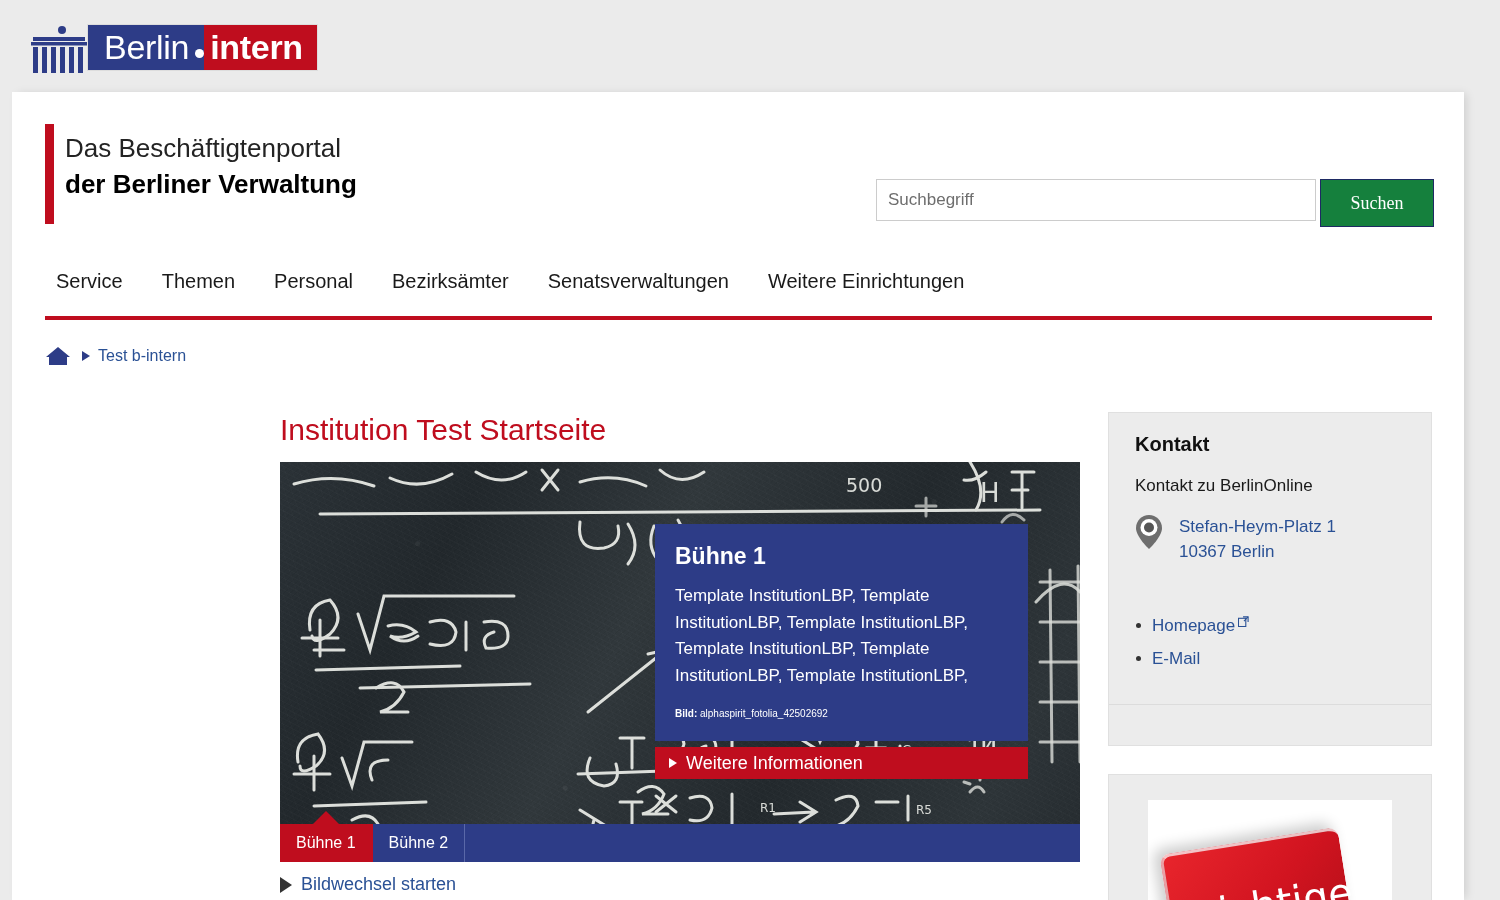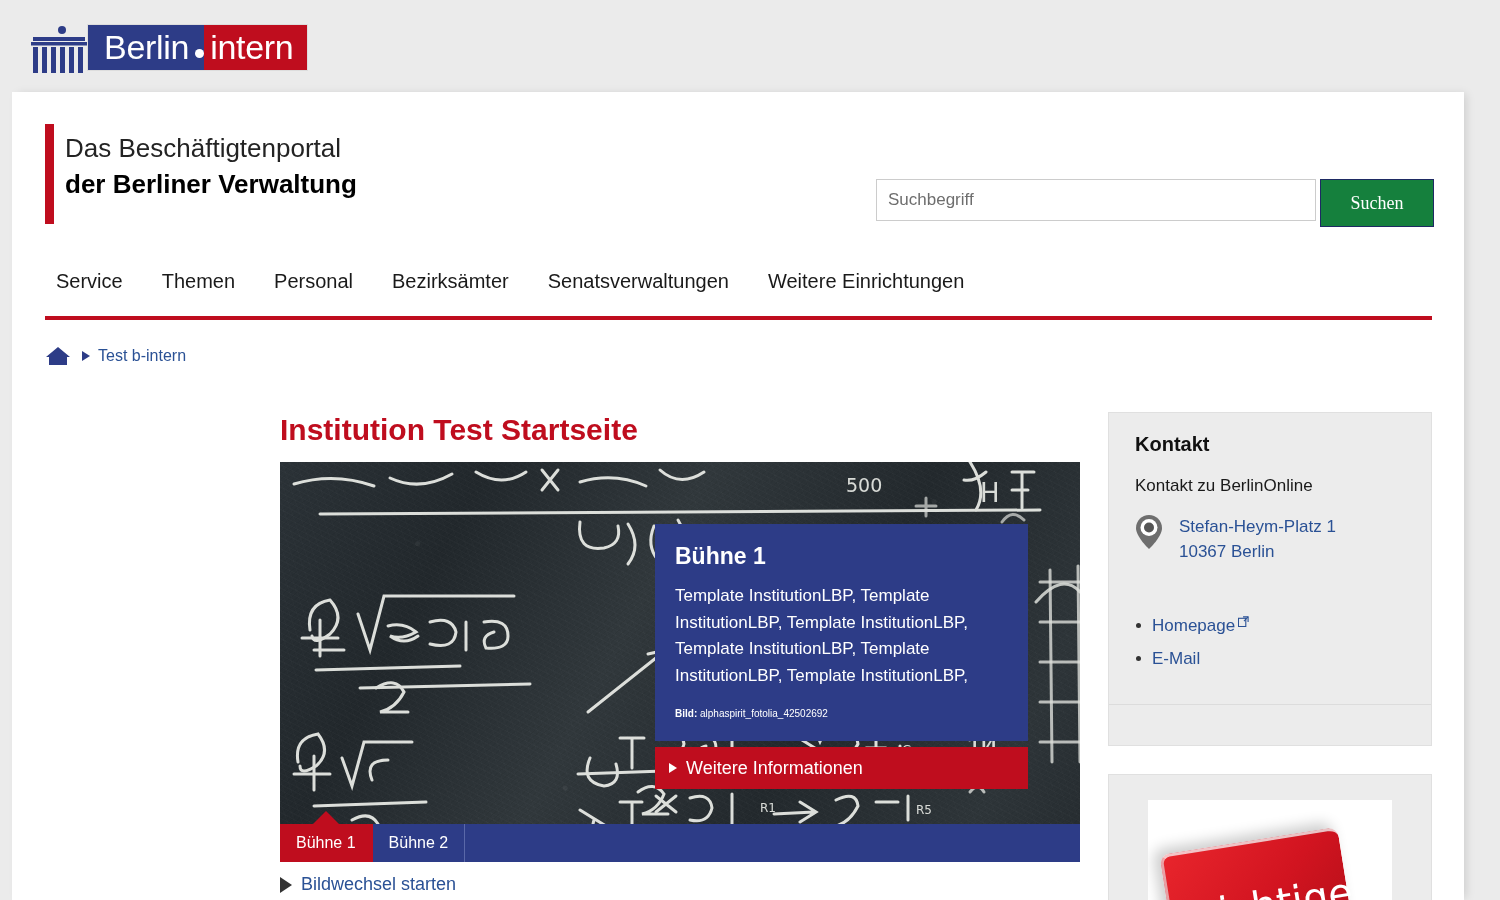--- a/index.html
+++ b/index.html
@@ -36,21 +36,21 @@
   .logo-dot {
     background: #2d3c87; display: flex; align-items: flex-end;
     padding: 0 0 12px 0;
   }
   .logo-dot i {
     display: block; width: 9px; height: 9px; border-radius: 50%;
     background: #ffffff;
   }
   .logo-intern {
     background: #bf0d1e; color: #ffffff;
-    font-size: 34px; line-height: 45px; font-weight: 400;
+    font-size: 34px; line-height: 45px; font-weight: 700;
     padding: 0 14px 0 6px; letter-spacing: -0.3px;
   }
 
   
   .page {
     position: absolute; left: 0; top: 92px;
     width: 1452px; height: 808px;
     background: #ffffff;
     box-shadow: 4px 0 9px -2px rgba(0,0,0,0.13);
     margin-left: 12px;
@@ -113,21 +113,21 @@
     border-top: 5px solid transparent;
     border-bottom: 5px solid transparent;
   }
   .crumb-link { font-size: 16px; color: #2a5195; text-decoration: none; }
 
   
   .content { position: absolute; left: 0; top: 320px; width: 1452px; }
 
   .main-col { position: absolute; left: 268px; top: 0; width: 800px; }
   .h1 {
-    font-size: 30px; font-weight: bold; color: #bf0d1e;
+    font-size: 30px; font-weight: normal; color: #bf0d1e;
     line-height: 36px; margin-bottom: 14px;
   }
 
   
   .hero { position: relative; width: 800px; height: 362px; overflow: hidden; }
   .board { position: absolute; inset: 0; overflow: hidden; }
   .board-bg {
     position: absolute; inset: -10px;
     background:
       radial-gradient(circle at 18% 24%, rgba(255,255,255,0.05) 0 2px, transparent 3px),
@@ -150,21 +150,21 @@
     position: absolute; left: 375px; top: 62px; width: 373px;
     background: #2d3c87; color: #fff;
     padding: 17px 20px 16px 20px;
   }
   .hero-card h2 { font-size: 23px; line-height: 30px; margin-bottom: 12px; font-weight: bold; }
   .hero-card p.body { font-size: 17px; line-height: 26.5px; }
   .hero-card p.cred { font-size: 10px; line-height: 22px; margin-top: 14px; }
   .hero-card p.cred b { font-weight: bold; }
 
   .hero-more {
-    position: absolute; left: 375px; top: 285px; width: 373px; height: 42px;
+    position: absolute; left: 375px; top: 285px; width: 373px; height: 32px;
     background: #bf0d1e; display: flex; align-items: center;
   }
   .hero-more .tri {
     width: 0; height: 0; margin: 0 9px 0 14px;
     border-left: 8px solid #fff;
     border-top: 5px solid transparent;
     border-bottom: 5px solid transparent;
   }
   .hero-more a { color: #fff; font-size: 18px; text-decoration: none; }
 

